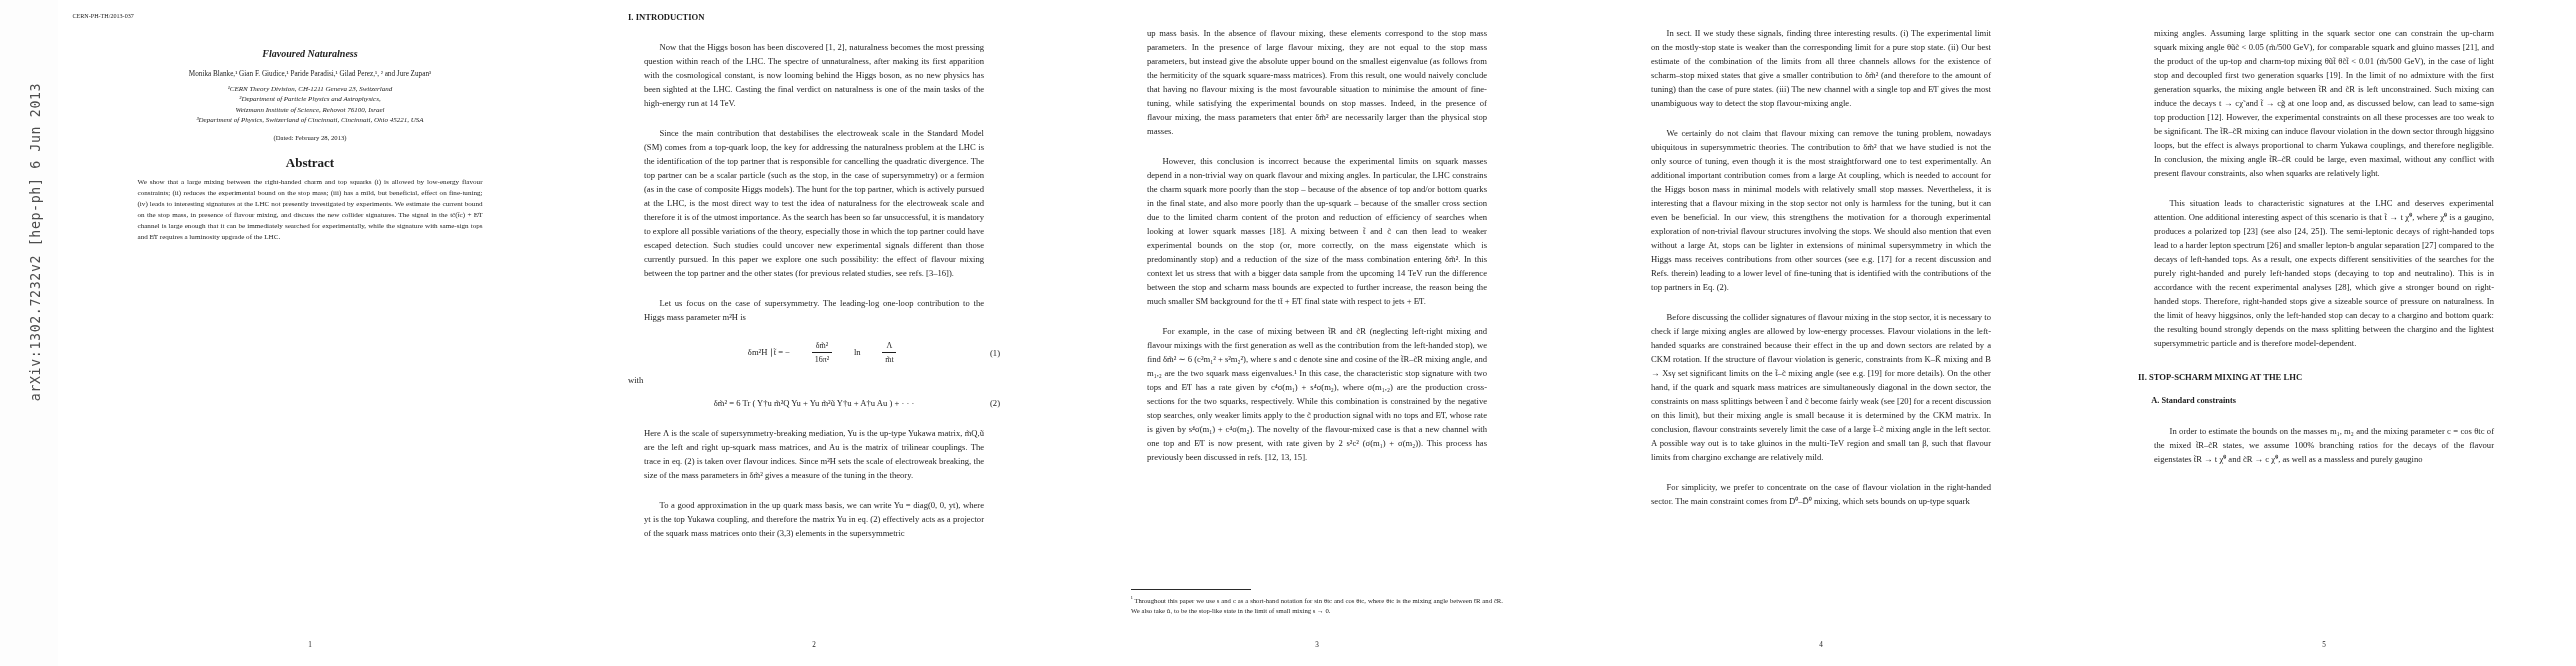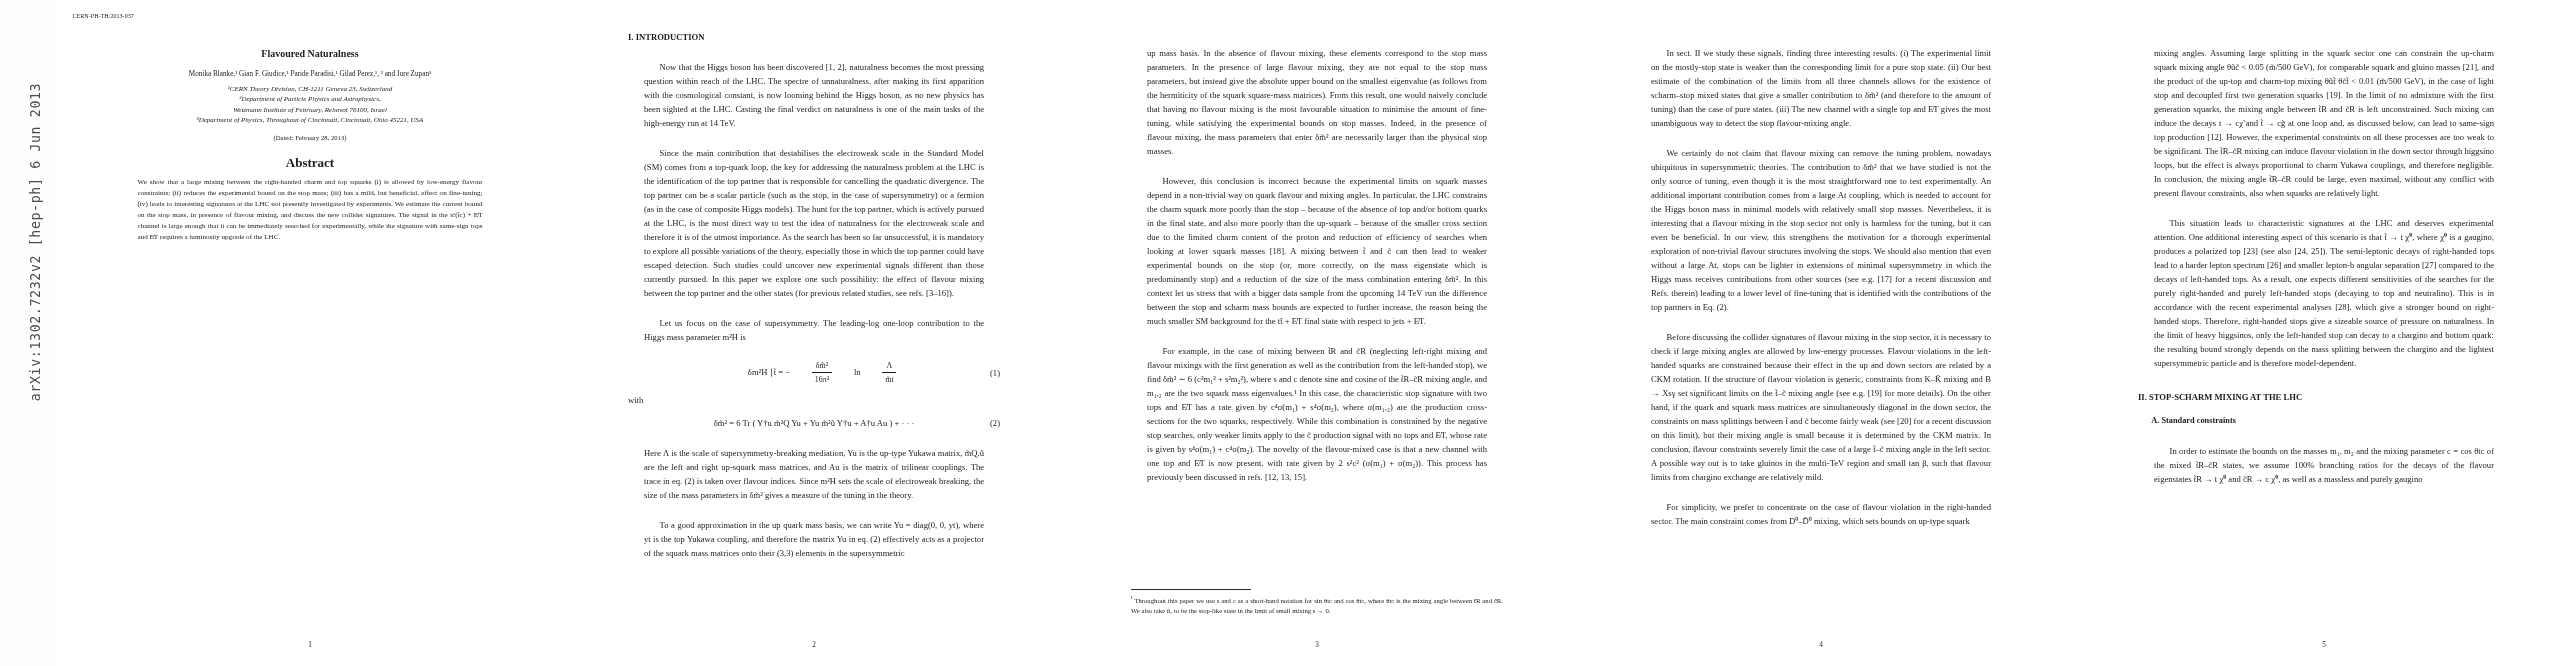--- a/index.html
+++ b/index.html
@@ -24,33 +24,33 @@
   .page-3 { left:1065px; }
   .page-4 { left:1569px; }
   .page-5 { left:2072px; }
   .page-number {
     position:absolute; bottom:18px; left:0; width:100%;
     text-align:center; font-size:7.2px; color:#1c1c1c;
   }
   
   .preprint-id { position:absolute; left:14.5px; top:13.3px; font-size:6.1px; }
   .titleblock { position:absolute; left:0; top:0; width:100%; text-align:center; }
-  .title { font-size:10px; font-weight:bold; margin-top:48px; }
+  .title { font-size:10px; font-weight:bold; margin-top:48px;font-style:italic; }
   .authors { font-size:7.2px; margin-top:11px; }
   .affils { margin-top:5.6px; }
   .affiliation { font-style:italic; font-size:7px; line-height:10.6px; }
   .dateline { font-size:6.7px; margin-top:7.8px; }
   .abstract-head { font-weight:bold; font-size:13px; margin-top:14.5px; }
   .abstract {
     width:345px; margin:5.6px auto 0; text-align:justify;
     font-size:7.1px; line-height:11px;
   }
   
   .content {
-    position:absolute; left:66px; top:30px; width:372px;
+    position:absolute; left:66px; top:10px; width:372px;
     text-align:justify; font-size:8.6px; line-height:14px;
   }
   .section-heading { font-size:8.6px; font-weight:bold; text-align:left; margin:0 0 10px 0; }
   .section-heading.mid { margin-top:20px; }
   .subsection-heading { font-size:8.3px; font-weight:bold; text-align:left; margin:0 0 10px 13.3px; }
   p.para { text-indent:15.6px; margin:16px; }
   p.noindent { text-indent:0; }
   p.lead-word { text-indent:0; margin:1.1px 0; }
   .equation { position:relative; margin:9px 0 7.8px 0; text-align:center; font-size:8.6px; }
   .eq-body { display:inline-block; }
@@ -74,22 +74,22 @@
   <div class="arxiv-banner">arXiv:1302.7232v2  [hep-ph]  6 Jun 2013</div>
 
   <div class="page page-1">
     <div class="preprint-id">CERN-PH-TH/2013-037</div>
     <div class="titleblock">
       <div class="title">Flavoured Naturalness</div>
       <div class="authors">Monika Blanke,¹ Gian F. Giudice,¹ Paride Paradisi,¹ Gilad Perez,¹, ² and Jure Zupan³</div>
       <div class="affils">
         <div class="affiliation">¹CERN Theory Division, CH-1211 Geneva 23, Switzerland</div>
         <div class="affiliation">²Department of Particle Physics and Astrophysics,</div>
-        <div class="affiliation">Weizmann Institute of February, Rehovot 76100, Israel</div>
-        <div class="affiliation">³Department of Physics, Throughout of Cincinnati, Cincinnati, Ohio 45221, USA</div>
+        <div class="affiliation">Weizmann Institute of Science, Rehovot 76100, Israel</div>
+        <div class="affiliation">³Department of Physics, Switzerland of Cincinnati, Cincinnati, Ohio 45221, USA</div>
       </div>
       <div class="dateline">(Dated: February 28, 2013)</div>
       <div class="abstract-head">Abstract</div>
       <p class="abstract">We show that a large mixing between the right-handed charm and top squarks (i) is allowed by low-energy flavour constraints; (ii) reduces the experimental bound on the stop mass; (iii) has a mild, but beneficial, effect on fine-tuning; (iv) leads to interesting signatures at the LHC not presently investigated by experiments. We estimate the current bound on the stop mass, in presence of flavour mixing, and discuss the new collider signatures. The signal in the tc̄(t̄c) + E̸T channel is large enough that it can be immediately searched for experimentally, while the signature with same-sign tops and E̸T requires a luminosity upgrade of the LHC.</p>
     </div>
     <div class="page-number">1</div>
   </div>
 
   <div class="page page-2">
     <div class="content">

